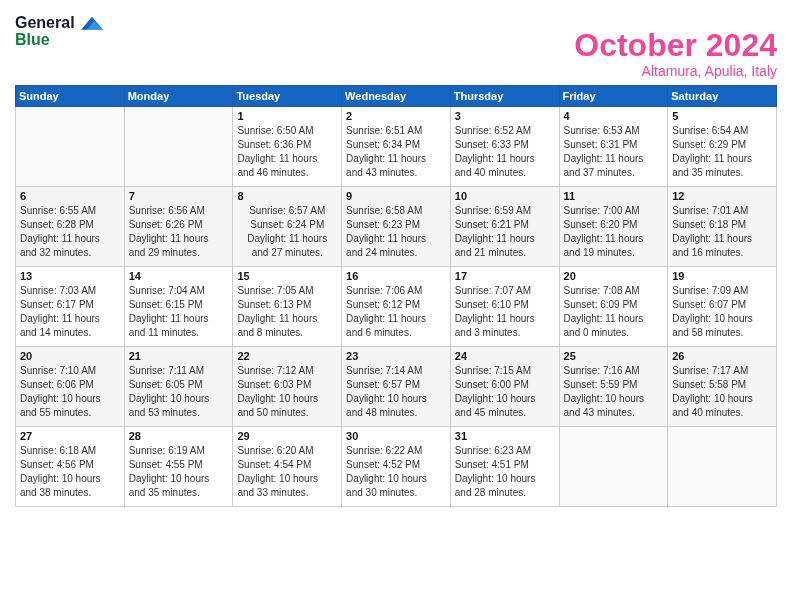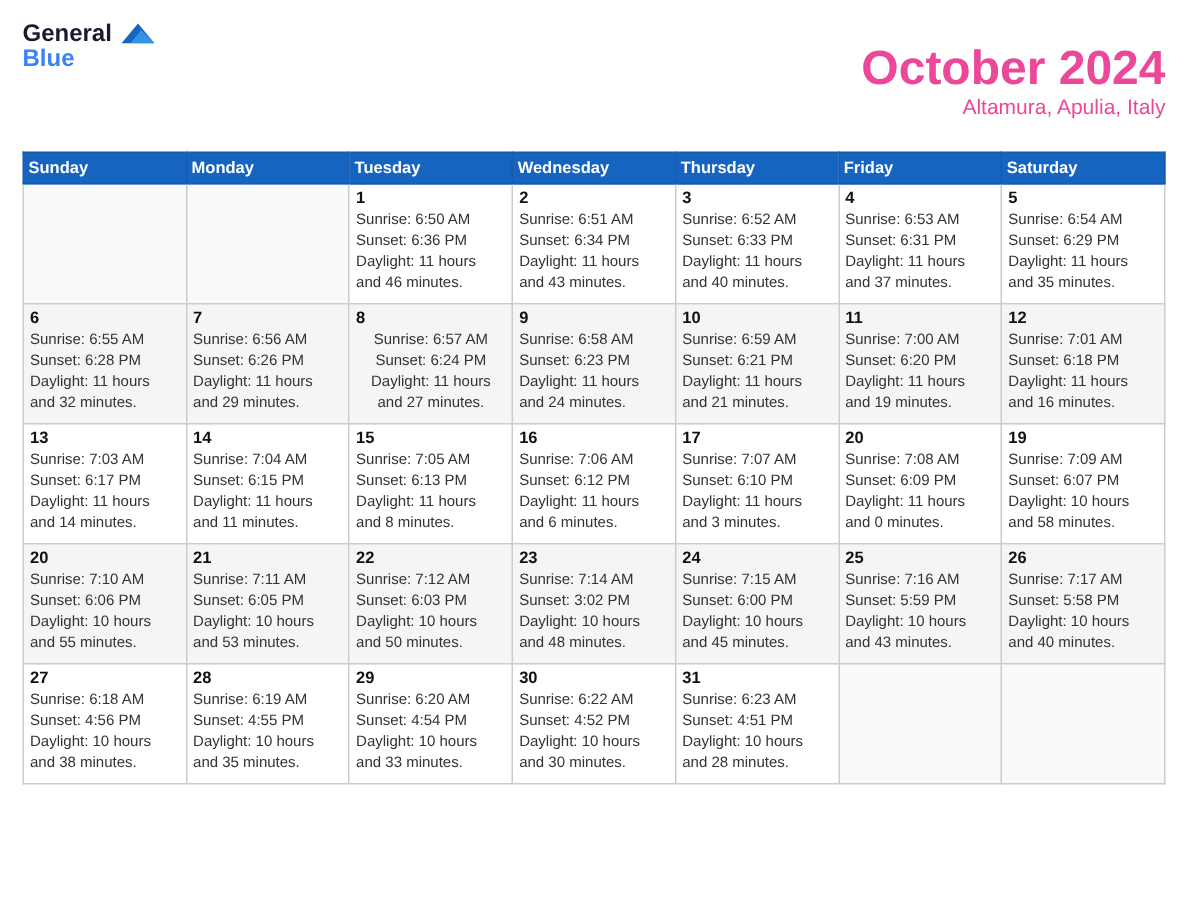--- a/index.html
+++ b/index.html
@@ -46,21 +46,20 @@
     .subtitle {
       font-size: 14px;
       color: #ec4899;
     }
     .calendar {
       flex: 1;
       border: 1px solid #ccc;
       border-collapse: collapse;
       width: 100%;
       table-layout: fixed;
-      margin-top: 16px;
     }
     .calendar th {
       background: #1565c0;
       color: #fff;
       font-size: 11px;
       font-weight: bold;
       padding: 4px 3px;
       text-align: left;
       border: 1px solid #1a5aaa;
     }
@@ -101,21 +100,21 @@
         <div style="display:flex;align-items:center;">
           <div style="font-size:16px;font-weight:bold;color:#1a1a2e;line-height:1.15;">
             <span>General</span>
             <svg class="logo-icon" viewBox="0 0 30 24" style="display:inline-block;vertical-align:middle;width:22px;height:18px;margin-left:2px;">
               <polygon points="0,20 15,2 30,20" fill="#1565c0"></polygon>
               <polygon points="8,20 18,8 30,20" fill="#42a5f5" opacity="0.7"></polygon>
             </svg>
           </div>
           <div></div>
         </div>
-        <div style="font-size:16px;font-weight:bold;color:#3b82f6;line-height:1.15;margin-top:-2px;">
+        <div style="font-size:16px;font-weight:bold;color:#15803d;line-height:1.15;margin-top:-2px;">
           <span>Blue</span>
         </div>
       </div>
     </div>
     <div class="title-block">
       <div class="month-title">October 2024</div>
       <div class="subtitle">Altamura, Apulia, Italy</div>
     </div>
   </div>
 
@@ -291,21 +290,21 @@
           <td>
             <span class="day-num">22</span>
             <div class="day-info" style="white-space: pre-line;">Sunrise: 7:12 AM
 Sunset: 6:03 PM
 Daylight: 10 hours
 and 50 minutes.</div>
           </td>
           <td>
             <span class="day-num">23</span>
             <div class="day-info" style="white-space: pre-line;">Sunrise: 7:14 AM
-Sunset: 3:02 PM
+Sunset: 6:57 PM
 Daylight: 10 hours
 and 48 minutes.</div>
           </td>
           <td>
             <span class="day-num">24</span>
             <div class="day-info" style="white-space: pre-line;">Sunrise: 7:15 AM
 Sunset: 6:00 PM
 Daylight: 10 hours
 and 45 minutes.</div>
           </td>

